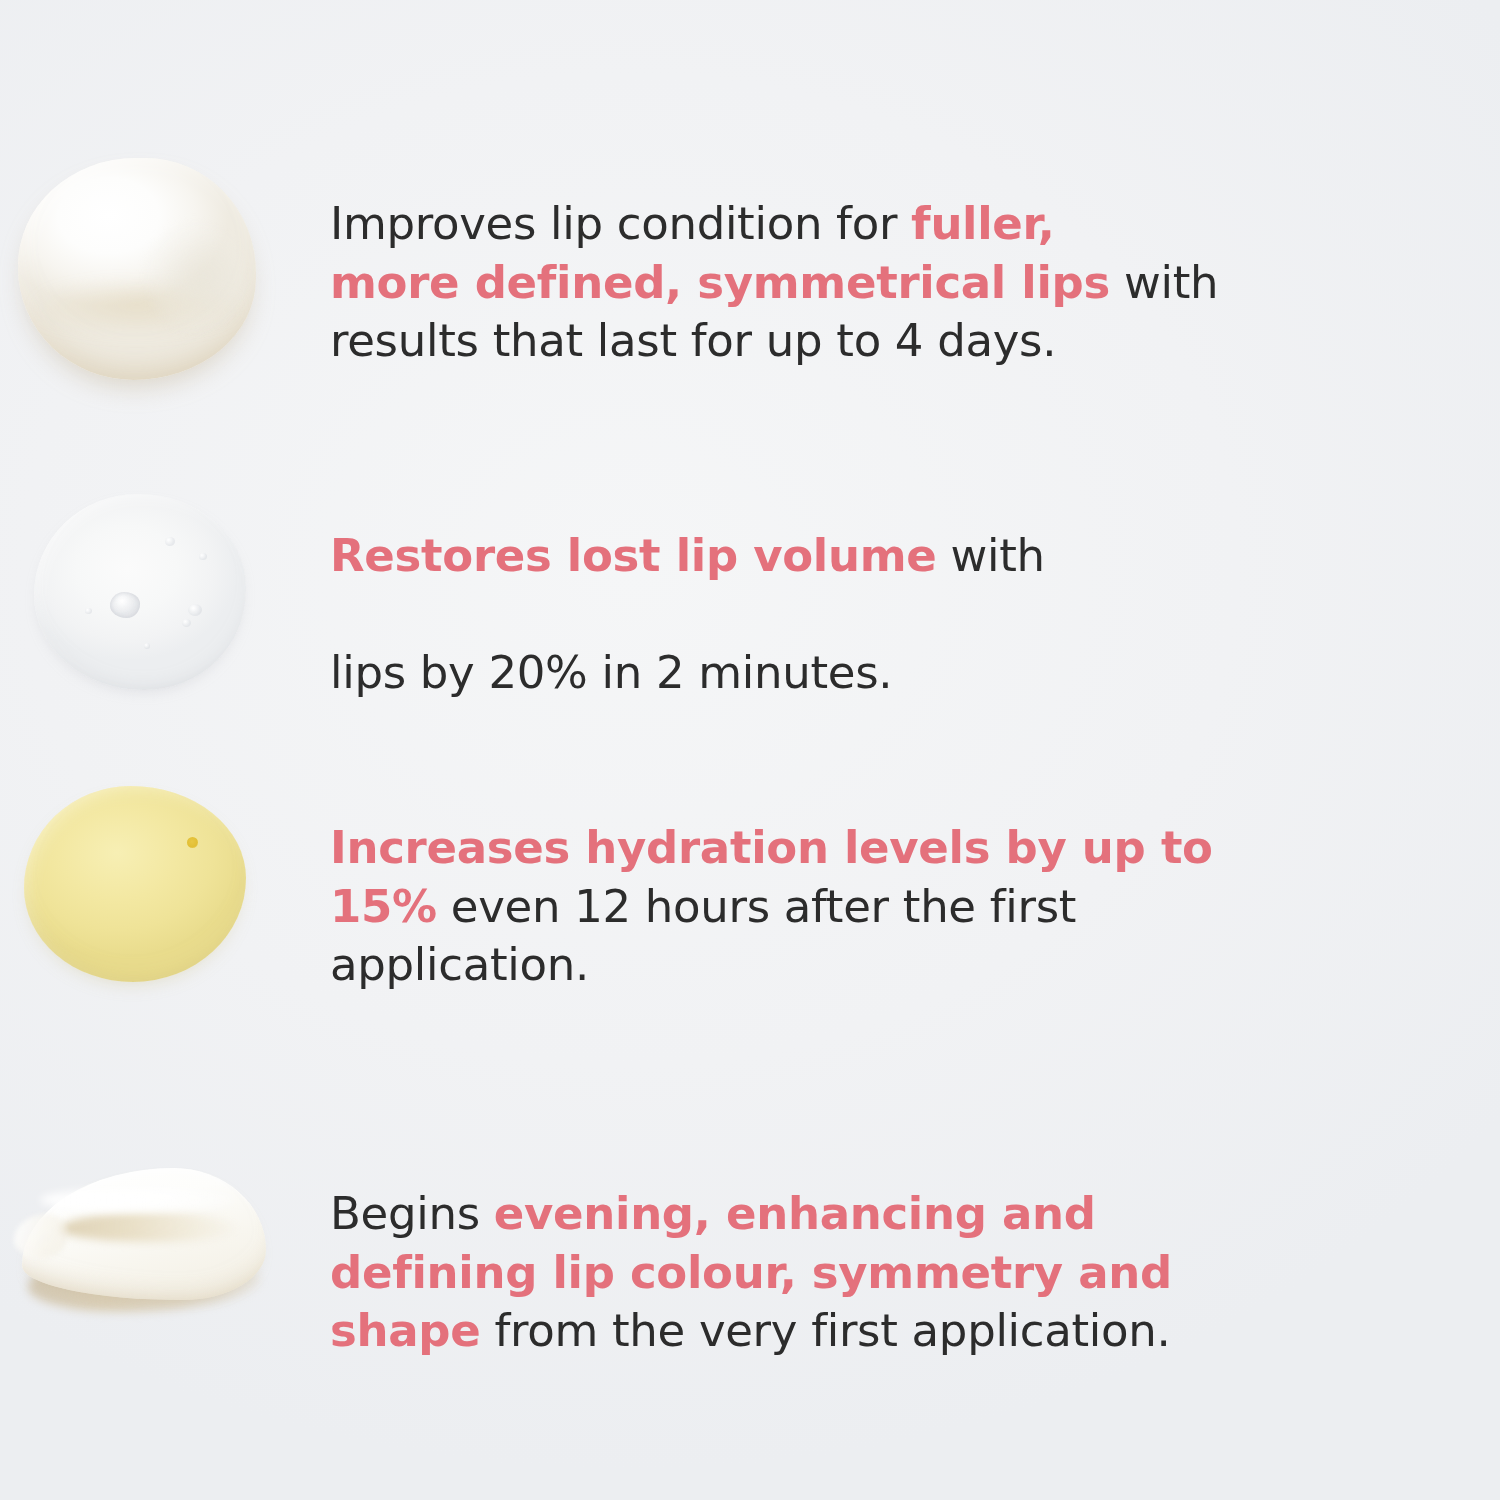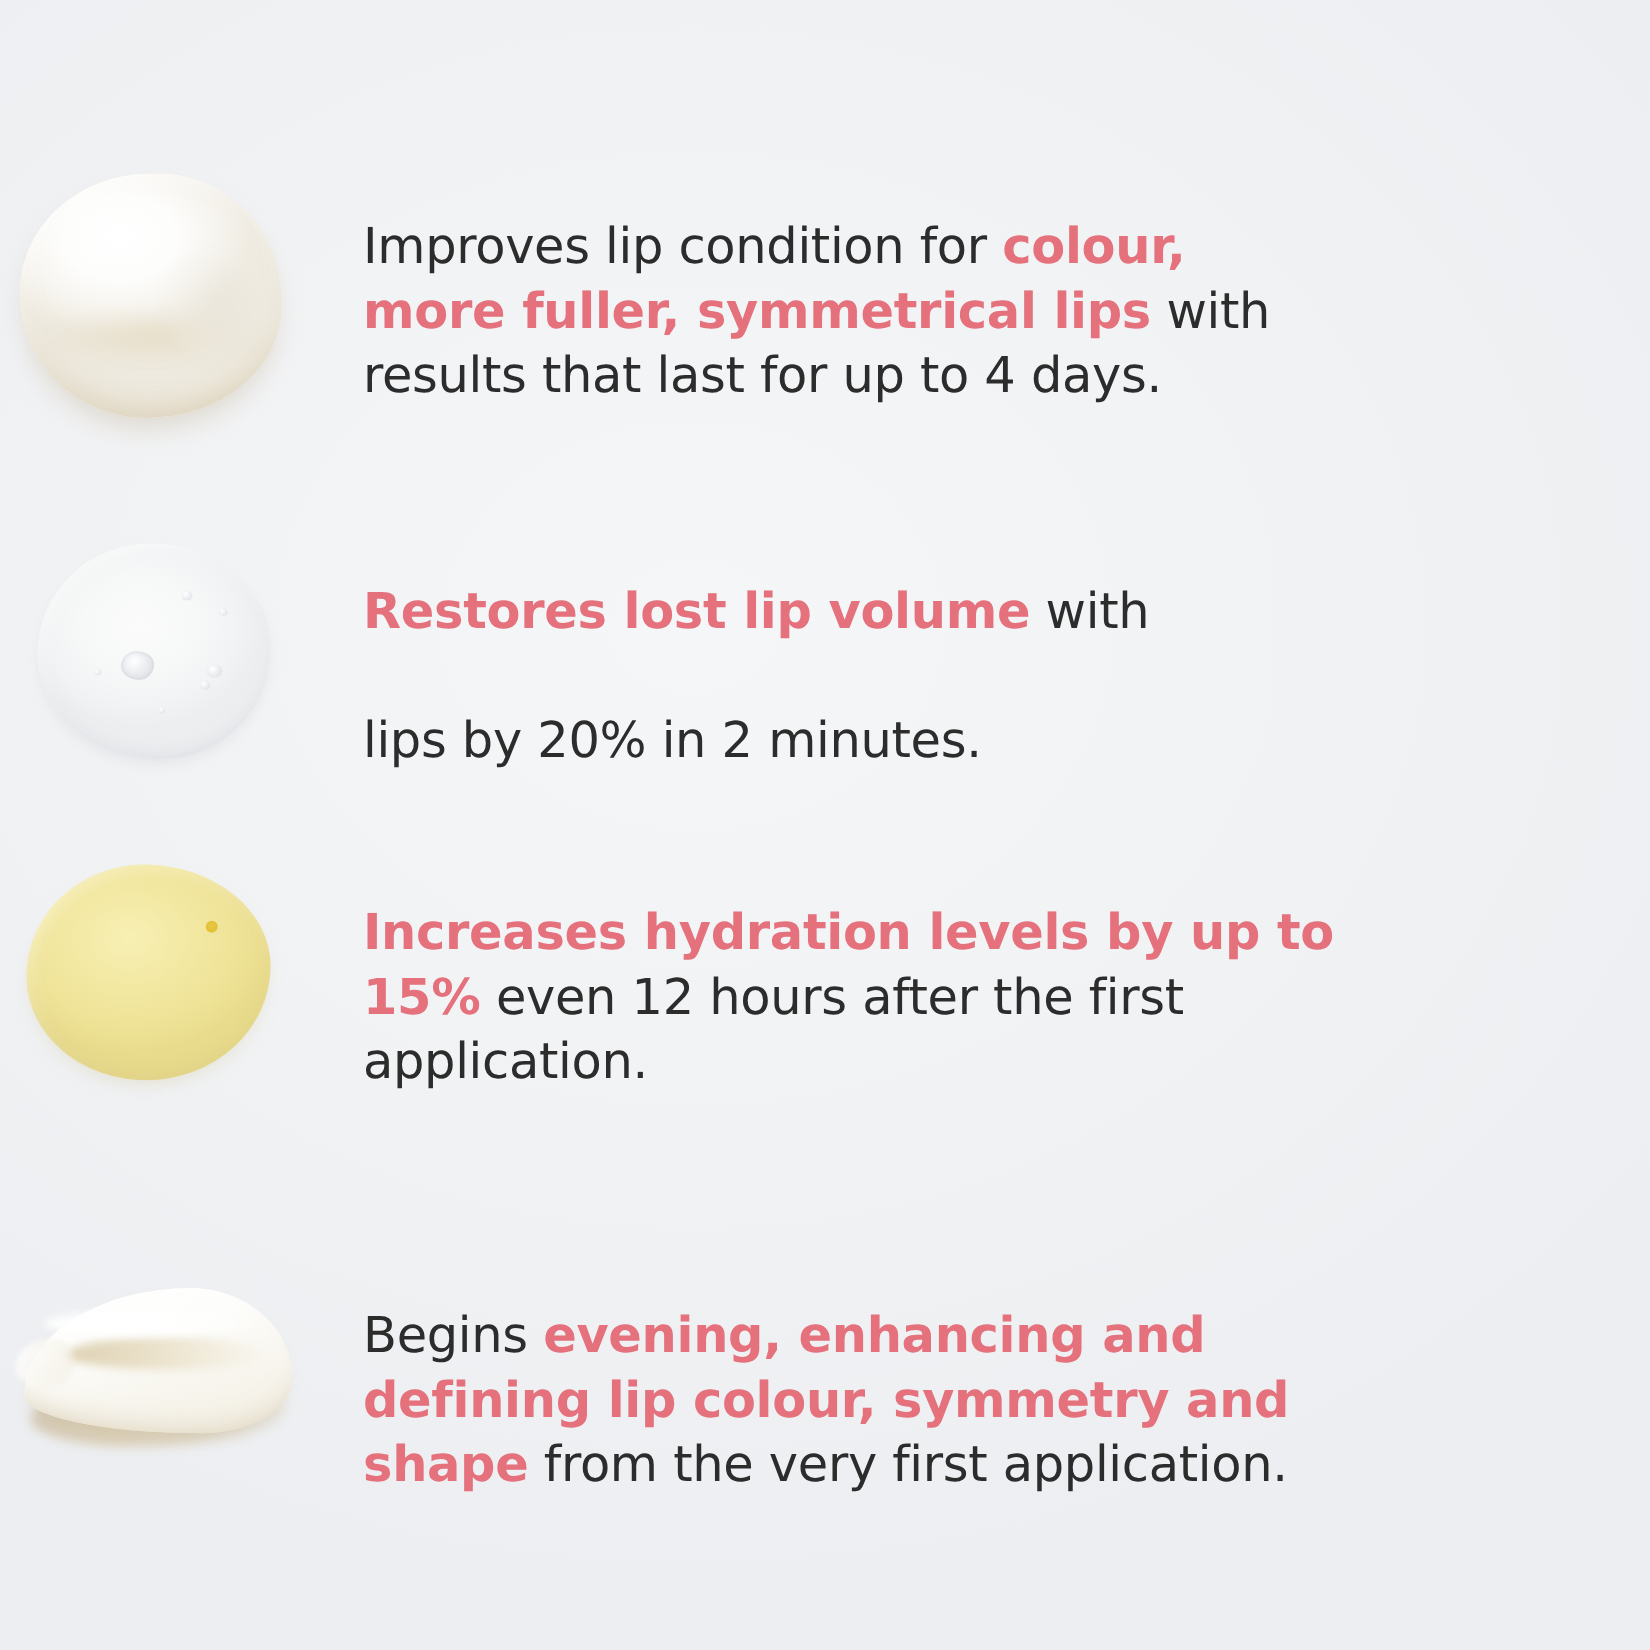--- a/index.html
+++ b/index.html
@@ -219,21 +219,21 @@
 </head>
 <body>
 
 <div id="page">
 
   <div class="benefit-row" style="top:150px;">
     <div class="swatch-cell">
       <div class="swatch-cream-blob"></div>
     </div>
     <div class="text-cell">
-      <p class="benefit-text"><span>Improves lip condition for </span><span class="hl">colour,</span><br><span class="hl">more fuller, symmetrical lips</span><span> with</span><br><span>results that last for up to 4 days.</span></p>
+      <p class="benefit-text"><span>Improves lip condition for </span><span class="hl">fuller,</span><br><span class="hl">more defined, symmetrical lips</span><span> with</span><br><span>results that last for up to 4 days.</span></p>
     </div>
   </div>
 
   <div class="benefit-row" style="top:482px;">
     <div class="swatch-cell">
       <div class="swatch-gel-drop">
         <span class="gel-bubble" style="left:62%;top:22%;width:10px;height:9px;"></span>
         <span class="gel-bubble" style="left:78%;top:30%;width:8px;height:7px;"></span>
         <span class="gel-bubble" style="left:24%;top:58%;width:7px;height:6px;"></span>
         <span class="gel-bubble" style="left:70%;top:64%;width:9px;height:8px;"></span>
@@ -247,21 +247,21 @@
 
   <div class="benefit-row" style="top:774px;">
     <div class="swatch-cell">
       <div class="swatch-oil-puddle"></div>
     </div>
     <div class="text-cell">
       <p class="benefit-text"><span class="hl">Increases hydration levels by up to</span><br><span class="hl">15%</span><span> even 12 hours after the first</span><br><span>application.</span></p>
     </div>
   </div>
 
-  <div class="benefit-row" style="top:1140px;align-items:center;">
+  <div class="benefit-row" style="top:1140px;">
     <div class="swatch-cell">
       <div class="swatch-cream-swipe">
         <span class="swipe-shadow"></span>
         <span class="swipe-body"></span>
         <span class="swipe-groove"></span>
         <span class="swipe-ridge"></span>
         <span class="swipe-tail"></span>
       </div>
     </div>
     <div class="text-cell">

